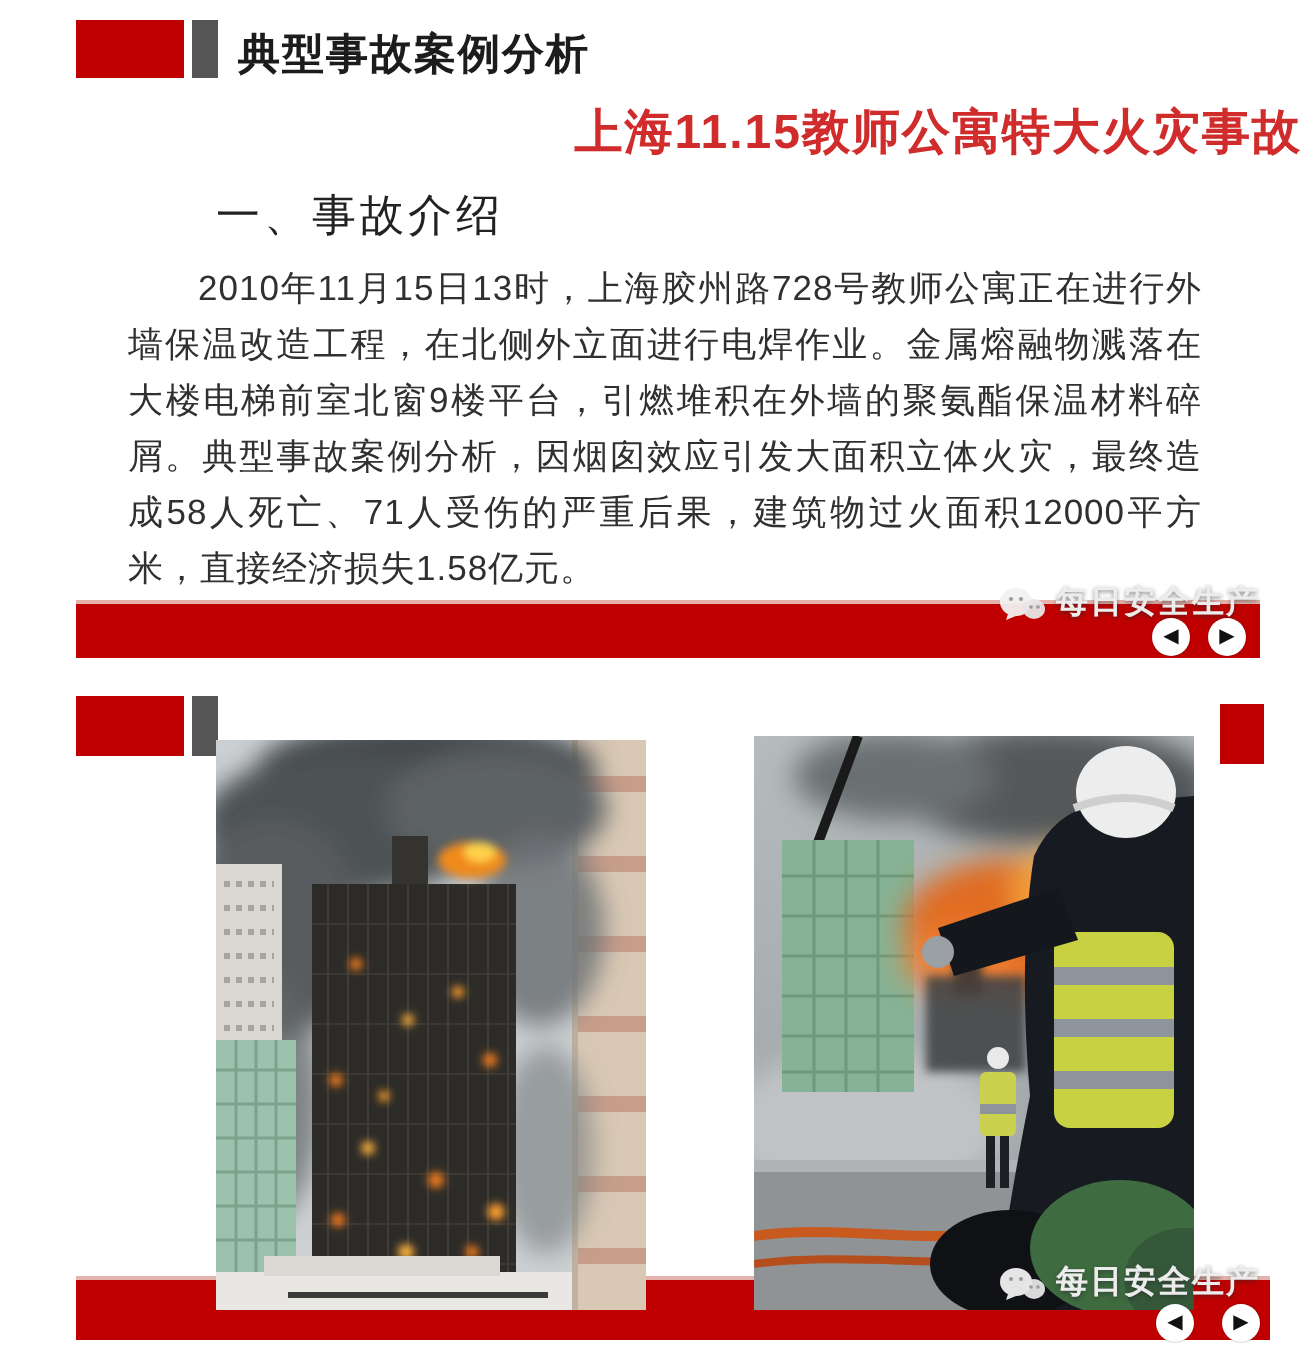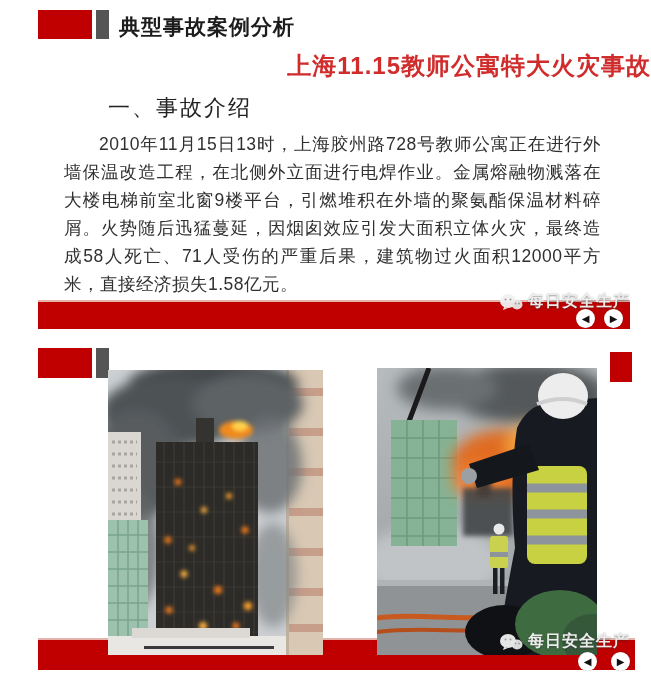--- a/index.html
+++ b/index.html
@@ -48,21 +48,21 @@
 <body>
 
 <div id="screen">
 
   <div class="abs marker-red" style="left:38px;top:10px;"></div>
   <div class="abs marker-gray" style="left:96px;top:10px;"></div>
 
   <div class="abs header-label">典型事故案例分析</div>
   <div class="abs accident-title">上海11.15教师公寓特大火灾事故</div>
   <div class="abs section-heading">一、事故介绍</div>
-  <div class="abs body-paragraph">2010年11月15日13时，上海胶州路728号教师公寓正在进行外墙保温改造工程，在北侧外立面进行电焊作业。金属熔融物溅落在大楼电梯前室北窗9楼平台，引燃堆积在外墙的聚氨酯保温材料碎屑。火势随后迅猛蔓延，因烟囱效应引发大面积立体火灾，最终造成58人死亡、71人受伤的严重后果，建筑物过火面积12000平方米，直接经济损失1.58亿元。</div>
+  <div class="abs body-paragraph">2010年11月15日13时，上海胶州路728号教师公寓正在进行外墙保温改造工程，在北侧外立面进行电焊作业。金属熔融物溅落在大楼电梯前室北窗9楼平台，引燃堆积在外墙的聚氨酯保温材料碎屑。典型事故案例分析，因烟囱效应引发大面积立体火灾，最终造成58人死亡、71人受伤的严重后果，建筑物过火面积12000平方米，直接经济损失1.58亿元。</div>
 
   <div class="abs band band-top"></div>
 
   <div class="abs watermark watermark-top">
     <span class="wicon">
       <svg viewBox="0 0 24 18" width="24" height="18">
         <ellipse cx="9" cy="8" rx="8" ry="7" fill="#f1f1f1" opacity="0.95"></ellipse>
         <circle cx="6.5" cy="6.5" r="1" fill="#9a9a9a"></circle>
         <circle cx="11.5" cy="6.5" r="1" fill="#9a9a9a"></circle>
         <path d="M5,14 L4,17 L9,15 Z" fill="#f1f1f1" opacity="0.95"></path>

